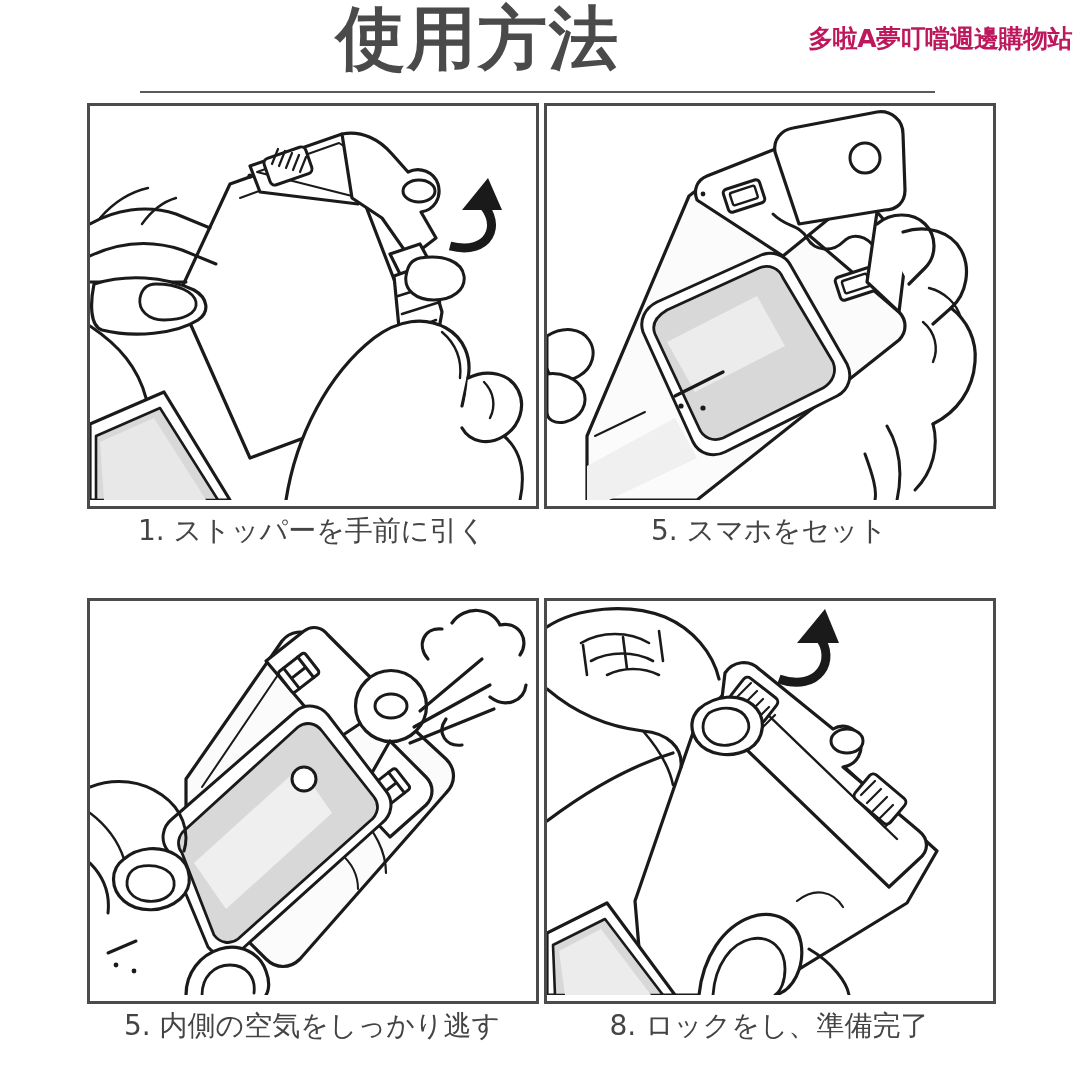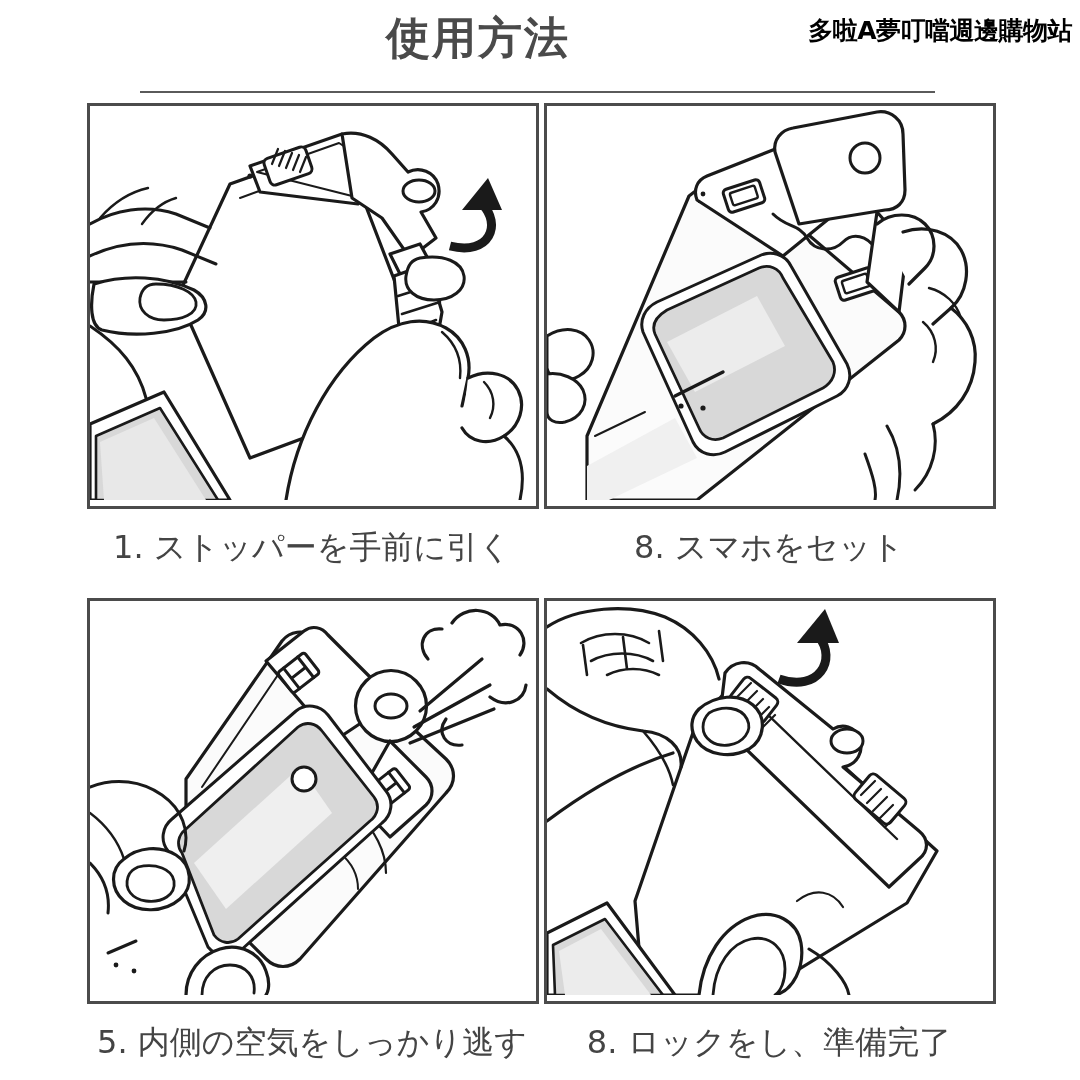--- a/index.html
+++ b/index.html
@@ -25,35 +25,35 @@
     position: absolute;
     left: 0; top: 0;
     width: 1080px;
     height: 95px;
   }
   .title {
     position: absolute;
     left: 0; top: 6px;
     width: 956px;
     text-align: center;
-    font-size: 44px;
+    font-size: 69px;
     line-height: 64px;
     font-weight: 700;
     color: #4a4a4a;
     letter-spacing: 2px;
     font-family: "DejaVu Sans", "Liberation Sans", sans-serif;
   }
   .watermark {
     position: absolute;
     right: 8px;
-    top: 16px;
+    top: 24px;
     font-size: 25px;
     line-height: 30px;
     font-weight: 700;
-    color: #000000;
+    color: #be185d;
     letter-spacing: -0.5px;
     font-family: "DejaVu Sans", "Liberation Sans", sans-serif;
     white-space: nowrap;
   }
   .divider {
     position: absolute;
     left: 140px;
     top: 91px;
     width: 795px;
     height: 2px;
@@ -81,23 +81,23 @@
     position: relative;
     width: 446px;
     height: 400px;
     border: 3px solid #4b4b4b;
     background: #fff;
     overflow: hidden;
   }
   .caption {
     width: 450px;
     text-align: center;
-    font-size: 32px;
+    font-size: 28px;
     line-height: 44px;
-    padding-top: 16px;
+    padding-top: 0;
     color: #444;
     font-weight: 500;
     font-family: "DejaVu Sans", "Liberation Sans", sans-serif;
     white-space: nowrap;
   }
 
   .art { position: absolute; left: 0; top: 0; }
 
   
 </style>
@@ -245,21 +245,21 @@
                      L386 218" stroke-width="3.2"></path>
             <path d="M404 202 C420 214 430 234 428 256 C426 284 410 306 386 318" stroke-width="3.2"></path>
             <path d="M386 318 C392 340 386 366 368 384" stroke-width="3"></path>
             <path d="M376 216 C388 226 392 242 386 256" stroke-width="2.4"></path>
             <path d="M382 182 C398 186 410 198 414 212" stroke-width="2.4"></path>
             <path d="M318 348 C326 370 330 384 328 394" stroke-width="3"></path>
             <path d="M340 320 C352 340 356 366 350 394" stroke-width="3"></path>
           </g>
         </svg>
       </div>
-      <div class="caption">8. スマホをセット</div>
+      <div class="caption">5. スマホをセット</div>
     </div>
 
     <div class="cell c3">
       <div class="frame">
         <svg class="art" width="440" height="394" viewBox="0 0 440 394">
           <g fill="none" stroke="#1a1a1a" stroke-width="3.2" stroke-linecap="round" stroke-linejoin="round">
 
             <path d="M96 178 L192 40 C200 30 214 28 224 36 L356 158
                      C366 168 366 182 356 192 L210 358
                      C200 368 186 368 176 358 L96 278 Z" fill="#fbfbfb"></path>

